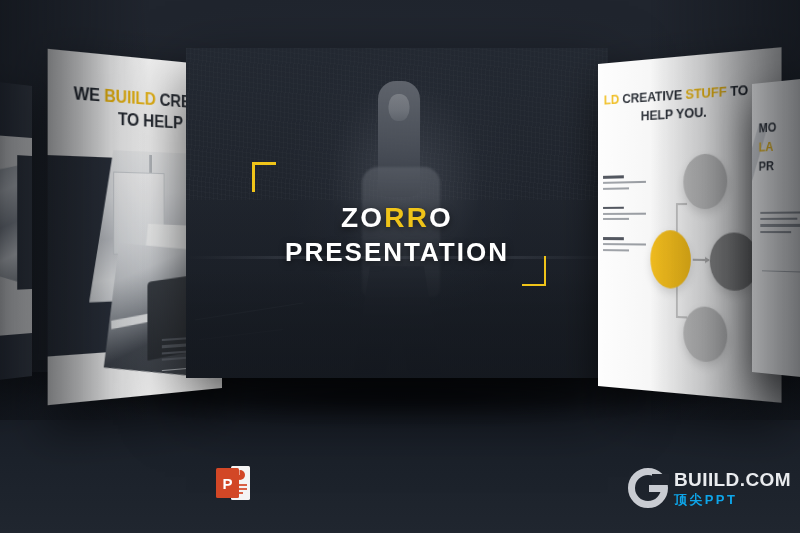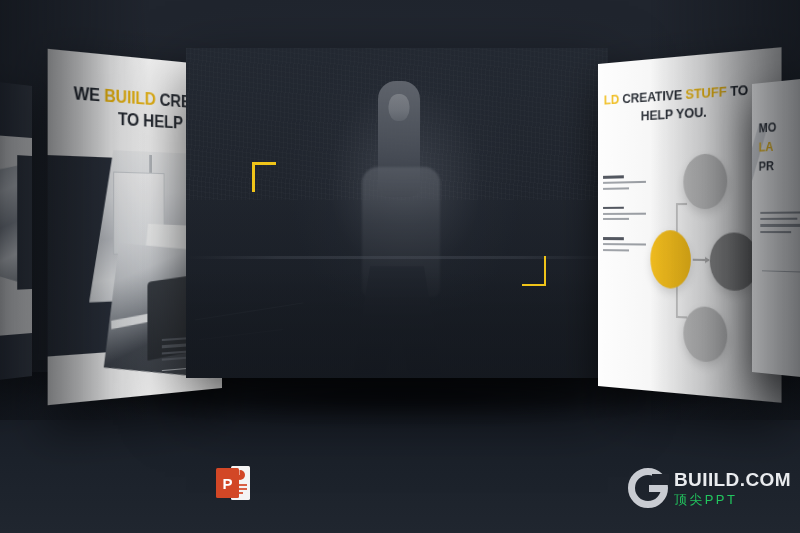--- a/index.html
+++ b/index.html
@@ -592,24 +592,24 @@
   }
   #watermark .wtext { display: flex; flex-direction: column; line-height: 1; }
   #watermark .wdomain {
     color: #e9ebee;
     font-size: 19px;
     font-weight: 800;
     letter-spacing: 0.4px;
   }
   #watermark .wsub {
     margin-top: 4px;
-    color: #22c55e;
+    color: #0ea5e9;
     font-size: 13px;
     letter-spacing: 2.4px;
-    font-weight: 400;
+    font-weight: 700;
   }
 </style>
 </head>
 <body>
 
 <div id="stage">
 
   <div class="backdrop-glow"></div>
   <div class="floor"></div>
   <div class="floor-vignette"></div>
@@ -661,20 +661,24 @@
       <div class="bench"></div>
       <div class="scratch"></div>
       <div class="scratch2"></div>
       <div class="ground-shade"></div>
     </div>
     <div class="overlay-dim"></div>
 
     <div class="bracket" id="bracket-tl"></div>
     <div class="bracket" id="bracket-br"></div>
 
+    <div class="title-block">
+      <div class="t1"><span>ZO</span><span class="accent">RR</span><span>O</span></div>
+      <div class="t2">PRESENTATION</div>
+    </div>
   </div>
 
   <div class="slide" id="slide-right">
     <div class="headline">
       <span class="hl">LD</span><span> CREATIVE </span><span class="hl">STUFF</span><span> TO</span><br>
       <span>HELP YOU.</span>
     </div>
     <div class="bullets">
       <div class="grp">
           <div class="ln a"></div>

